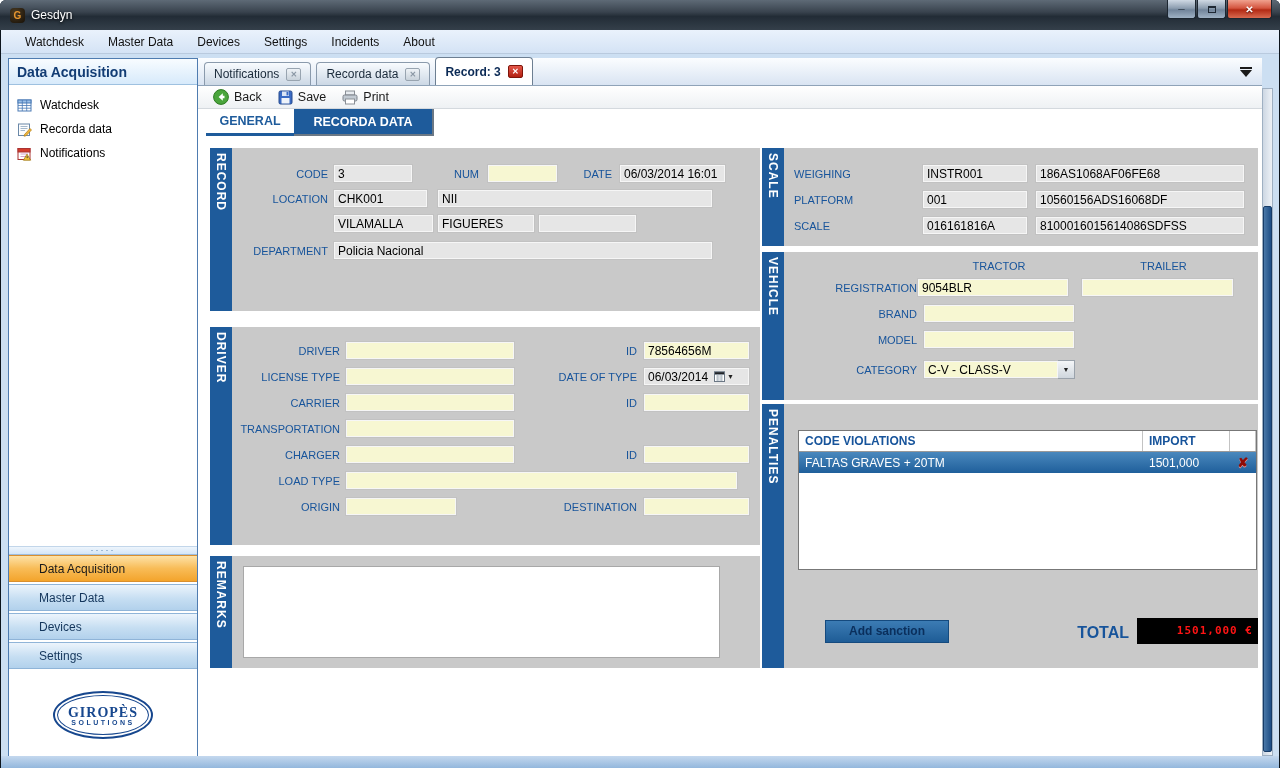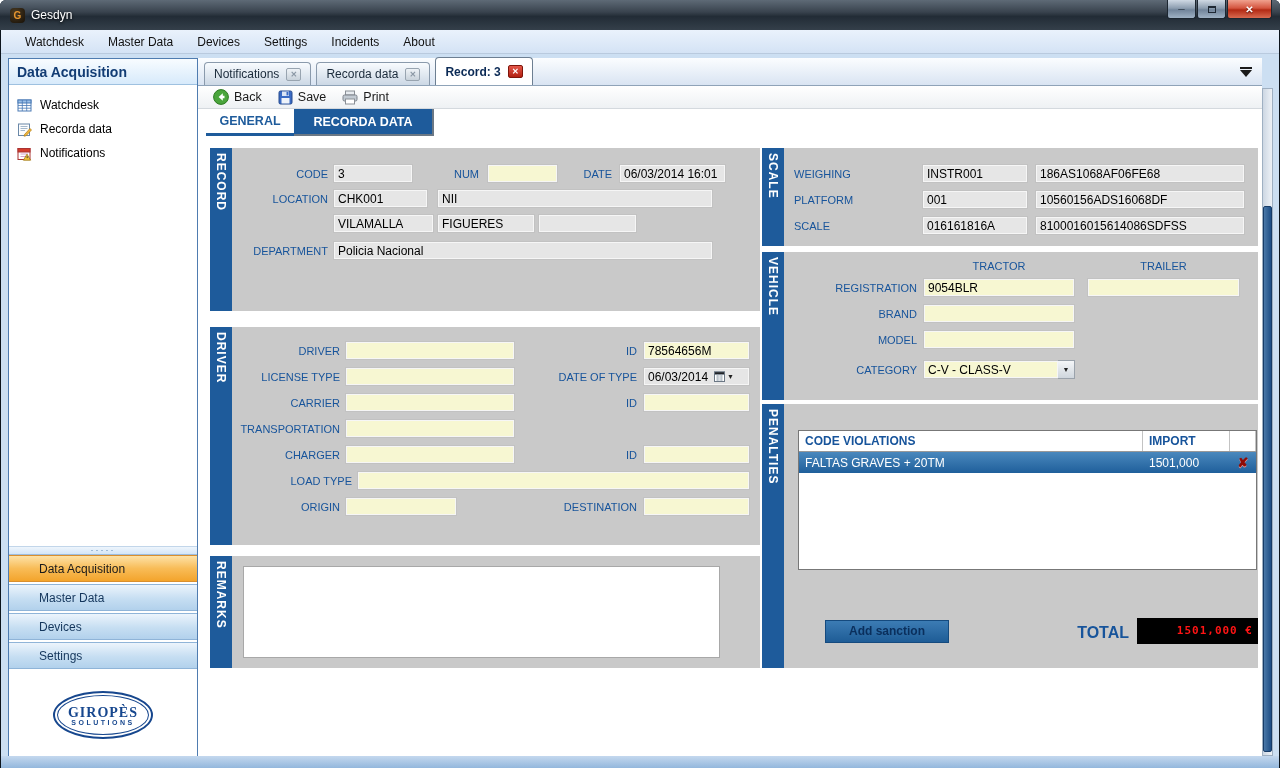--- a/index.html
+++ b/index.html
@@ -318,21 +318,21 @@
         <span>VEHICLE</span>
       </div>
     <div class="pbody" style="padding-top:8px;">
       <div class="frow">
         <span style="width:139px;"></span>
         <span class="flabel" style="width:152px; text-align:center;">TRACTOR</span>
         <span class="flabel" style="width:153px; text-align:center; margin-left:12px;">TRAILER</span>
       </div>
       <div class="frow" style="margin-top:6px;">
         <span class="flabel" style="width:133px;">REGISTRATION</span>
-        <input class="inp yellow" style="width: 152px; margin-left: 6px;" value="9054BLR">
+        <input class="inp yellow" style="width: 152px; margin-left: 0;" value="9054BLR">
         <input class="inp yellow" style="width: 153px; margin-left: 12px;" value="">
       </div>
       <div class="frow" style="margin-top:7px;">
         <span class="flabel" style="width:133px;">BRAND</span>
         <input class="inp yellow" style="width: 152px; margin-left: 6px;" value="">
       </div>
       <div class="frow" style="margin-top:7px;">
         <span class="flabel" style="width:133px;">MODEL</span>
         <input class="inp yellow" style="width: 152px; margin-left: 6px;" value="">
       </div>
@@ -380,21 +380,21 @@
       <div class="frow" style="margin-top:7px;">
         <span class="flabel" style="width:108px;">TRANSPORTATION</span>
         <input class="inp yellow" style="width: 170px; margin-left: 5px;" value="">
       </div>
       <div class="frow" style="margin-top:7px;">
         <span class="flabel" style="width:108px;">CHARGER</span>
         <input class="inp yellow" style="width: 170px; margin-left: 5px;" value="">
         <span class="flabel" style="width:118px; margin-left:auto;">ID</span>
         <input class="inp yellow" style="width: 107px; margin: 0px 10px 0px 6px;" value="">
       </div>
-      <div class="frow" style="margin-top:7px;padding-left:12px;">
+      <div class="frow" style="margin-top:7px;">
         <span class="flabel" style="width:108px;">LOAD TYPE</span>
         <input class="inp yellow" style="width: 393px; margin-left: 5px;" value="">
       </div>
       <div class="frow" style="margin-top:7px;">
         <span class="flabel" style="width:108px;">ORIGIN</span>
         <input class="inp yellow" style="width: 112px; margin-left: 5px;" value="">
         <span class="flabel" style="width:118px; margin-left:auto;">DESTINATION</span>
         <input class="inp yellow" style="width: 107px; margin: 0px 10px 0px 6px;" value="">
       </div>
     </div>

